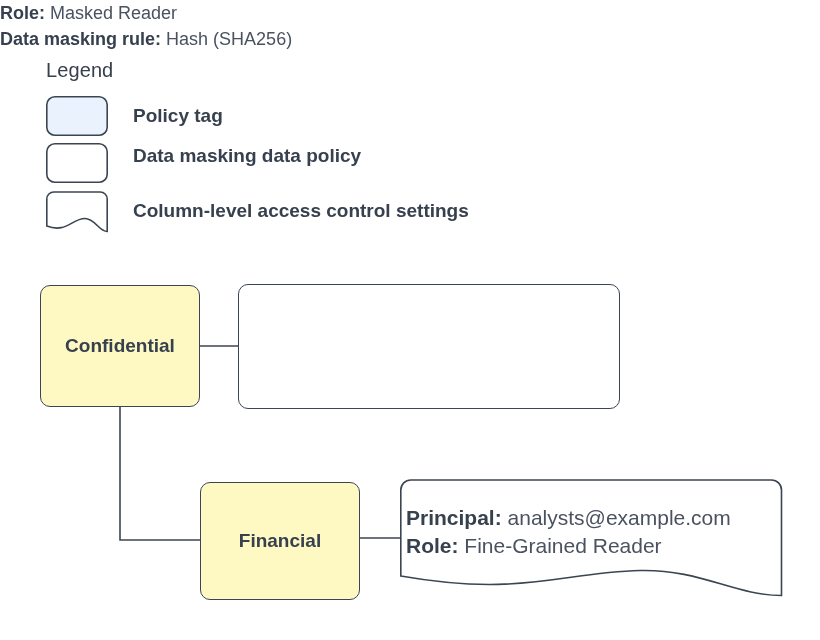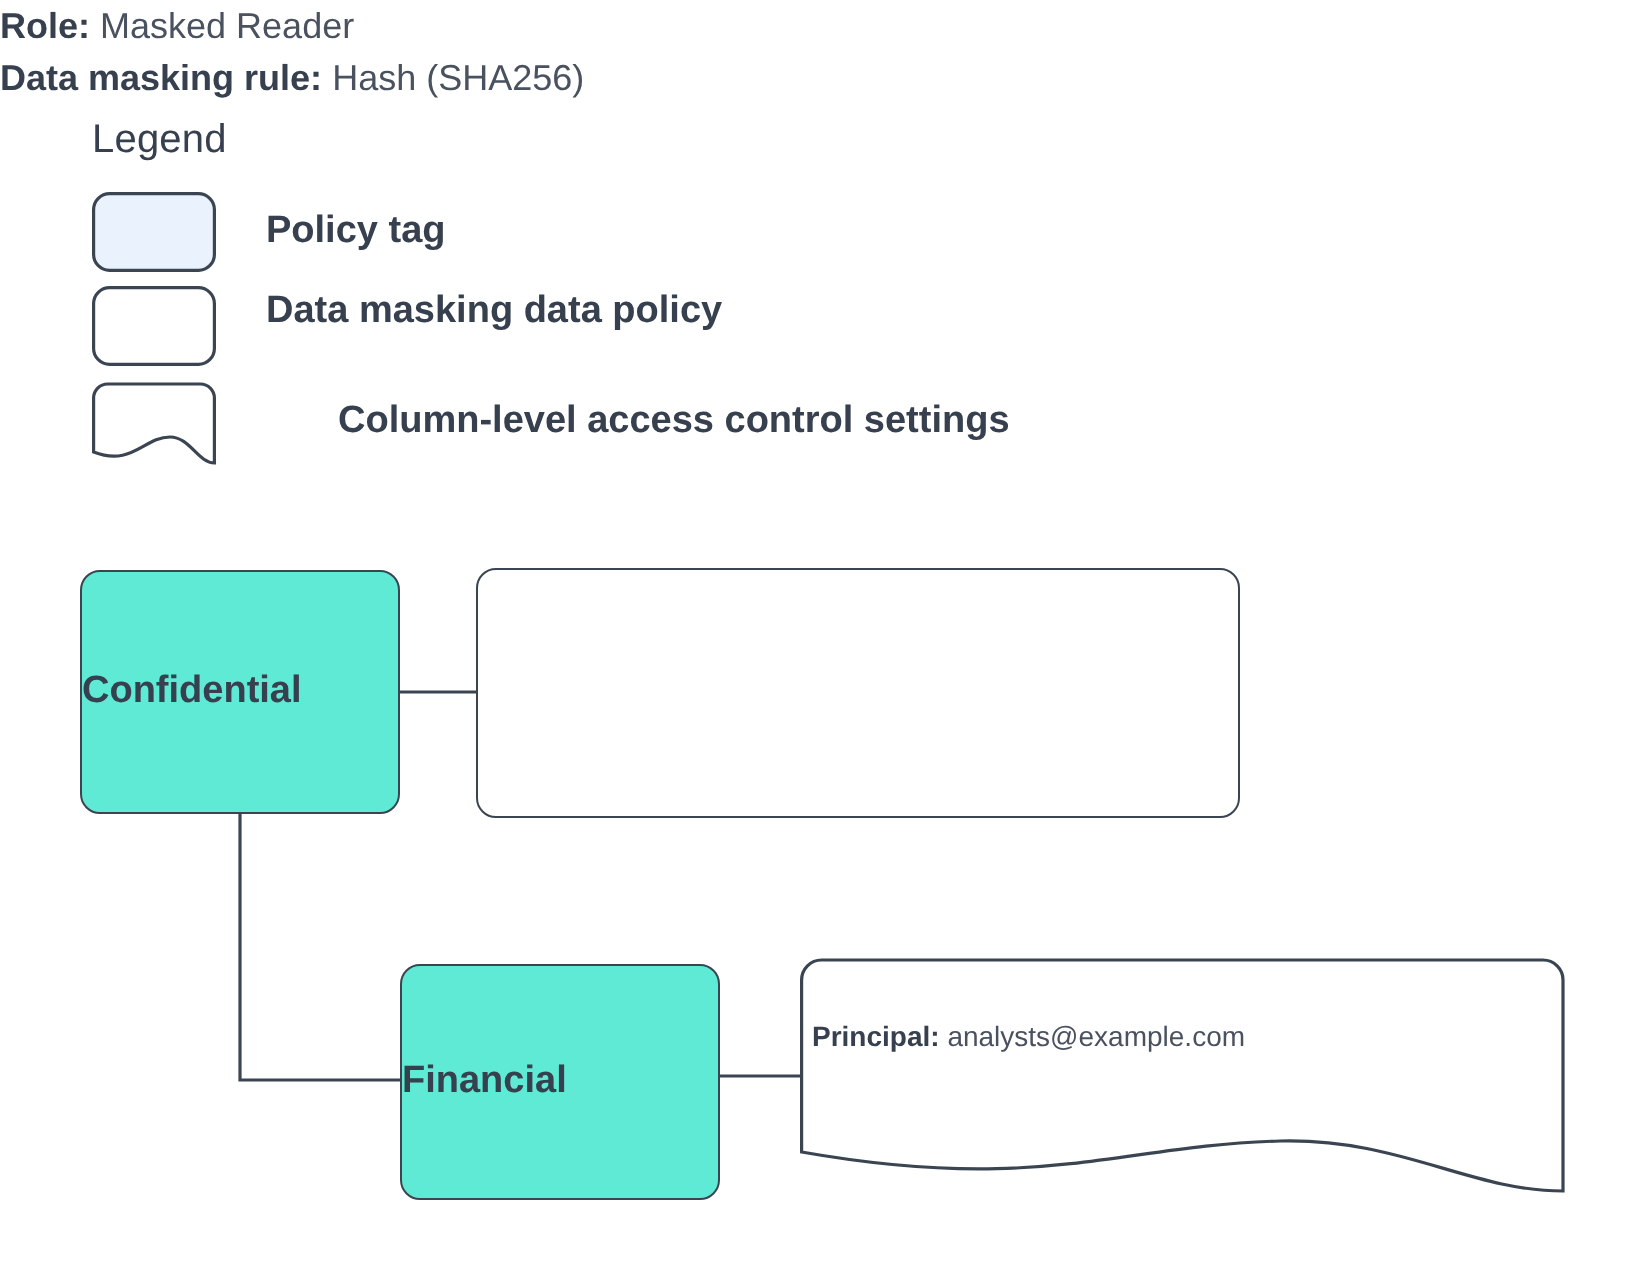--- a/index.html
+++ b/index.html
@@ -59,32 +59,32 @@
     position: absolute;
     left: 87px;
     top: 0;
     height: 40px;
     line-height: 40px;
     font-size: 19px;
     font-weight: bold;
     color: #37404e;
     white-space: nowrap;
   }
-  .legend-row.r3 .legend-label { top: 1px; margin-left: 36px; }
+  .legend-row.r3 .legend-label { top: 1px; }
 
   
   .node {
     position: absolute;
     box-sizing: border-box;
     border: 1.6px solid #3b4552;
     border-radius: 10px;
-    background: #5eead4;
+    background: #fef9c3;
     display: flex;
     align-items: center;
-    justify-content: flex-start;
+    justify-content: center;
   }
   .node-label {
     font-size: 19px;
     font-weight: bold;
     color: #37404e;
     white-space: nowrap;
   }
   #node-confidential {
     left: 40px;
     top: 285px;
@@ -120,21 +120,21 @@
     line-height: 26px;
   }
   .detail-text b {
     color: #37404e;
     font-weight: bold;
   }
 
   
   .doc-text {
     position: absolute;
-    font-size: 14px;
+    font-size: 21px;
     color: #4a5260;
     white-space: nowrap;
     line-height: 28px;
   }
   .doc-text b {
     color: #37404e;
     font-weight: bold;
   }
   #doc-colaccess-text {
     left: 406px;
@@ -207,13 +207,17 @@
     <b>Data masking rule:</b>
     <span>Hash (SHA256)</span>
   </div>
 </div>
 
 <div class="doc-text" id="doc-colaccess-text">
   <div>
     <b>Principal:</b>
     <span>analysts@example.com</span>
   </div>
+  <div>
+    <b>Role:</b>
+    <span>Fine-Grained Reader</span>
+  </div>
 </div>
 
 </body></html>

